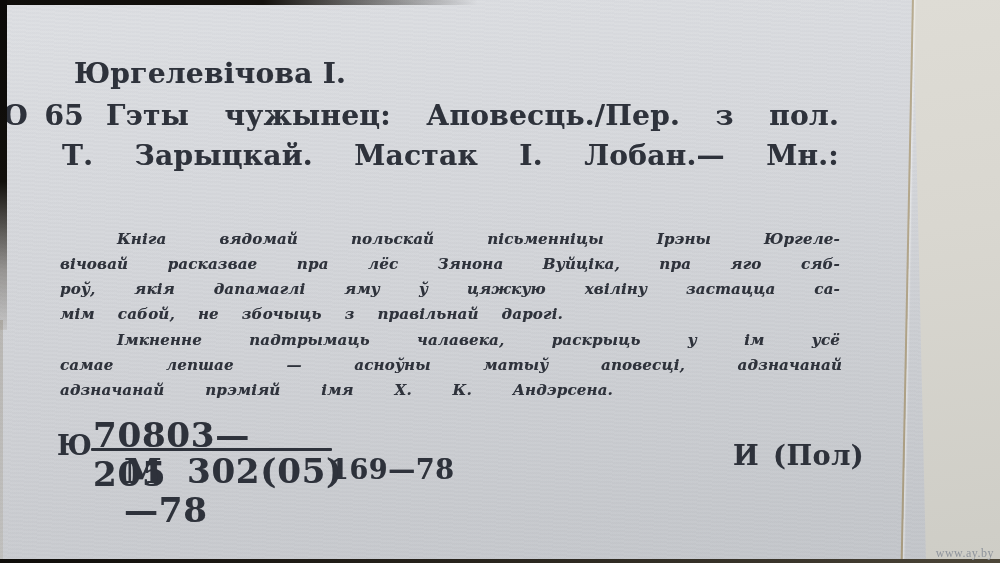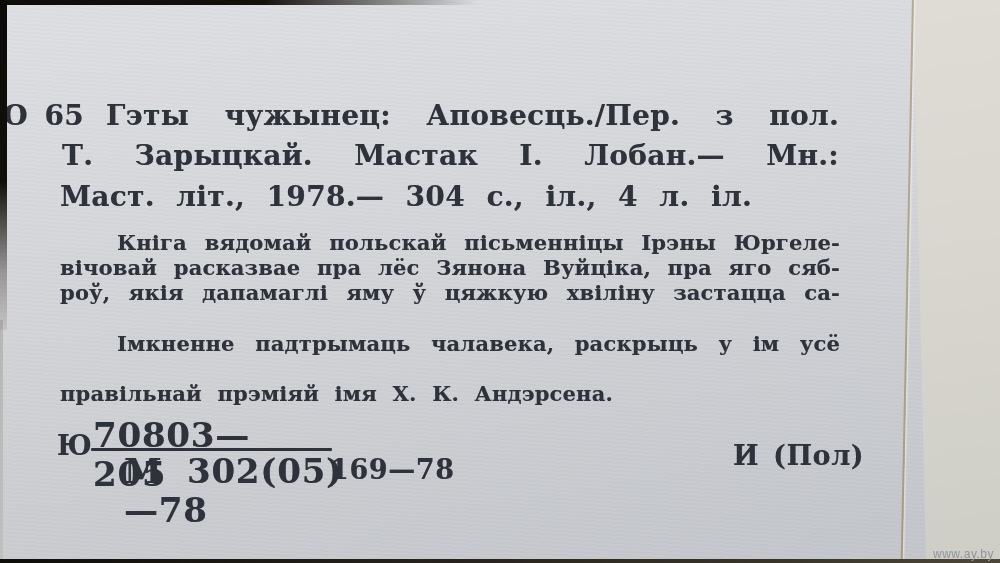--- a/index.html
+++ b/index.html
@@ -43,21 +43,21 @@
     box-shadow:1.5px 0 1.5px rgba(255,255,255,0.45);
   }
   
   .txt{
     position:absolute;z-index:4;color:var(--ink);font-weight:bold;
     white-space:nowrap;line-height:1.15;
     text-shadow:0.2px 0.2px 0.5px rgba(43,47,56,0.45);
   }
   .just{white-space:normal;text-align:justify;text-align-last:justify;}
   .catalog{font-size:28px;letter-spacing:0.3px;}
-  .annot{font-size:21px;letter-spacing:0.2px;}
+  .annot{font-size:15px;letter-spacing:0.2px;font-style:italic;}
   .imprint{font-size:27px;letter-spacing:0.6px;}
   .imprint-frac{font-size:34px;letter-spacing:0.8px;}
   .frac-rule{
     position:absolute;left:91px;top:448px;width:241px;height:3px;z-index:4;
     background:var(--ink);border-radius:1px;
   }
   
   .edge-top{
     position:absolute;left:0;top:0;width:478px;height:5px;z-index:6;
     background:linear-gradient(to right, var(--edge_dark) 0%, #14110d 55%, rgba(20,18,14,0) 100%);
@@ -69,47 +69,49 @@
   .edge-left-lower{
     position:absolute;left:0;top:320px;width:3px;height:243px;z-index:6;
     background:linear-gradient(to bottom, rgba(120,108,85,0.28), rgba(150,138,110,0.18));
   }
   .edge-bottom{
     position:absolute;left:0;bottom:0;width:1000px;height:4px;z-index:6;
     background:linear-gradient(to right, var(--edge_dark) 0%, #27231c 45%, #3b362c 80%, #4d4739 100%);
   }
   .watermark{
     position:absolute;right:6px;bottom:2px;z-index:7;
-    font-family:Liberation Sans, sans-serif;
+    font-family:Liberation Serif, serif;
     font-size:12px;font-weight:normal;color:var(--watermark_text);
     letter-spacing:0.5px;
   }
 </style>
 </head>
 <body>
 
 <div class="stage">
   <div class="paper-bg"></div>
   <div class="grain"></div>
 
   <div class="underpage"></div>
   <div class="crease"></div>
 
+  <div class="txt catalog" style="left:74px;top:58px;">Юргелевічова І.</div>
 
   <div class="txt catalog" style="left:-8px;top:100px;word-spacing:6px;">Ю 65</div>
   <div class="txt catalog just" style="left:62px;top:140px;width:777px;">Т. Зарыцкай. Мастак І. Лобан.— Мн.:</div>
   <div class="txt catalog just" style="left:106px;top:100px;width:733px;">Гэты чужынец: Аповесць./Пер. з пол.</div>
-  <div class="txt catalog just" style="left:60px;top:181px;width:692px;">Маст. літ., 1978.— 304 с., іл., 4 л. іл.</div>
 
   <div class="txt annot just" style="left:117px;top:231px;width:723px;">Кніга вядомай польскай пісьменніцы Ірэны Юргеле-</div>
   <div class="txt annot just" style="left:60px;top:281px;width:780px;">роў, якія дапамаглі яму ў цяжкую хвіліну застацца са-</div>
   <div class="txt annot just" style="left:60px;top:256px;width:780px;">вічовай расказвае пра лёс Зянона Вуйціка, пра яго сяб-</div>
+  <div class="txt annot just" style="left:60px;top:306px;width:503px;">мім сабой, не збочыць з правільнай дарогі.</div>
 
   <div class="txt annot just" style="left:117px;top:332px;width:723px;">Імкненне падтрымаць чалавека, раскрыць у ім усё</div>
-  <div class="txt annot just" style="left:60px;top:382px;width:553px;">правільнай прэміяй імя Х. К. Андэрсена.</div>
+  <div class="txt annot just" style="left:60px;top:357px;width:782px;">самае лепшае — асноўны матыў аповесці, адзначанай</div>
+  <div class="txt annot just" style="left:60px;top:382px;width:553px;">адзначанай прэміяй імя Х. К. Андэрсена.</div>
 
   <div class="txt imprint" style="left:57px;top:430px;">Ю</div>
   <div class="txt imprint-frac just" style="left:93px;top:416px;width:176px;">70803—205</div>
   <div class="frac-rule"></div>
   <div class="txt imprint-frac just" style="left:93px;top:452px;width:219px;margin-left:31px;">М 302(05)—78</div>
   <div class="txt imprint" style="left:330px;top:434px;margin-top:20px;">169—78</div>
   <div class="txt imprint" style="left:733px;top:440px;word-spacing:4px;">И (Пол)</div>
 
   <div class="edge-top"></div>
   <div class="edge-left"></div>

